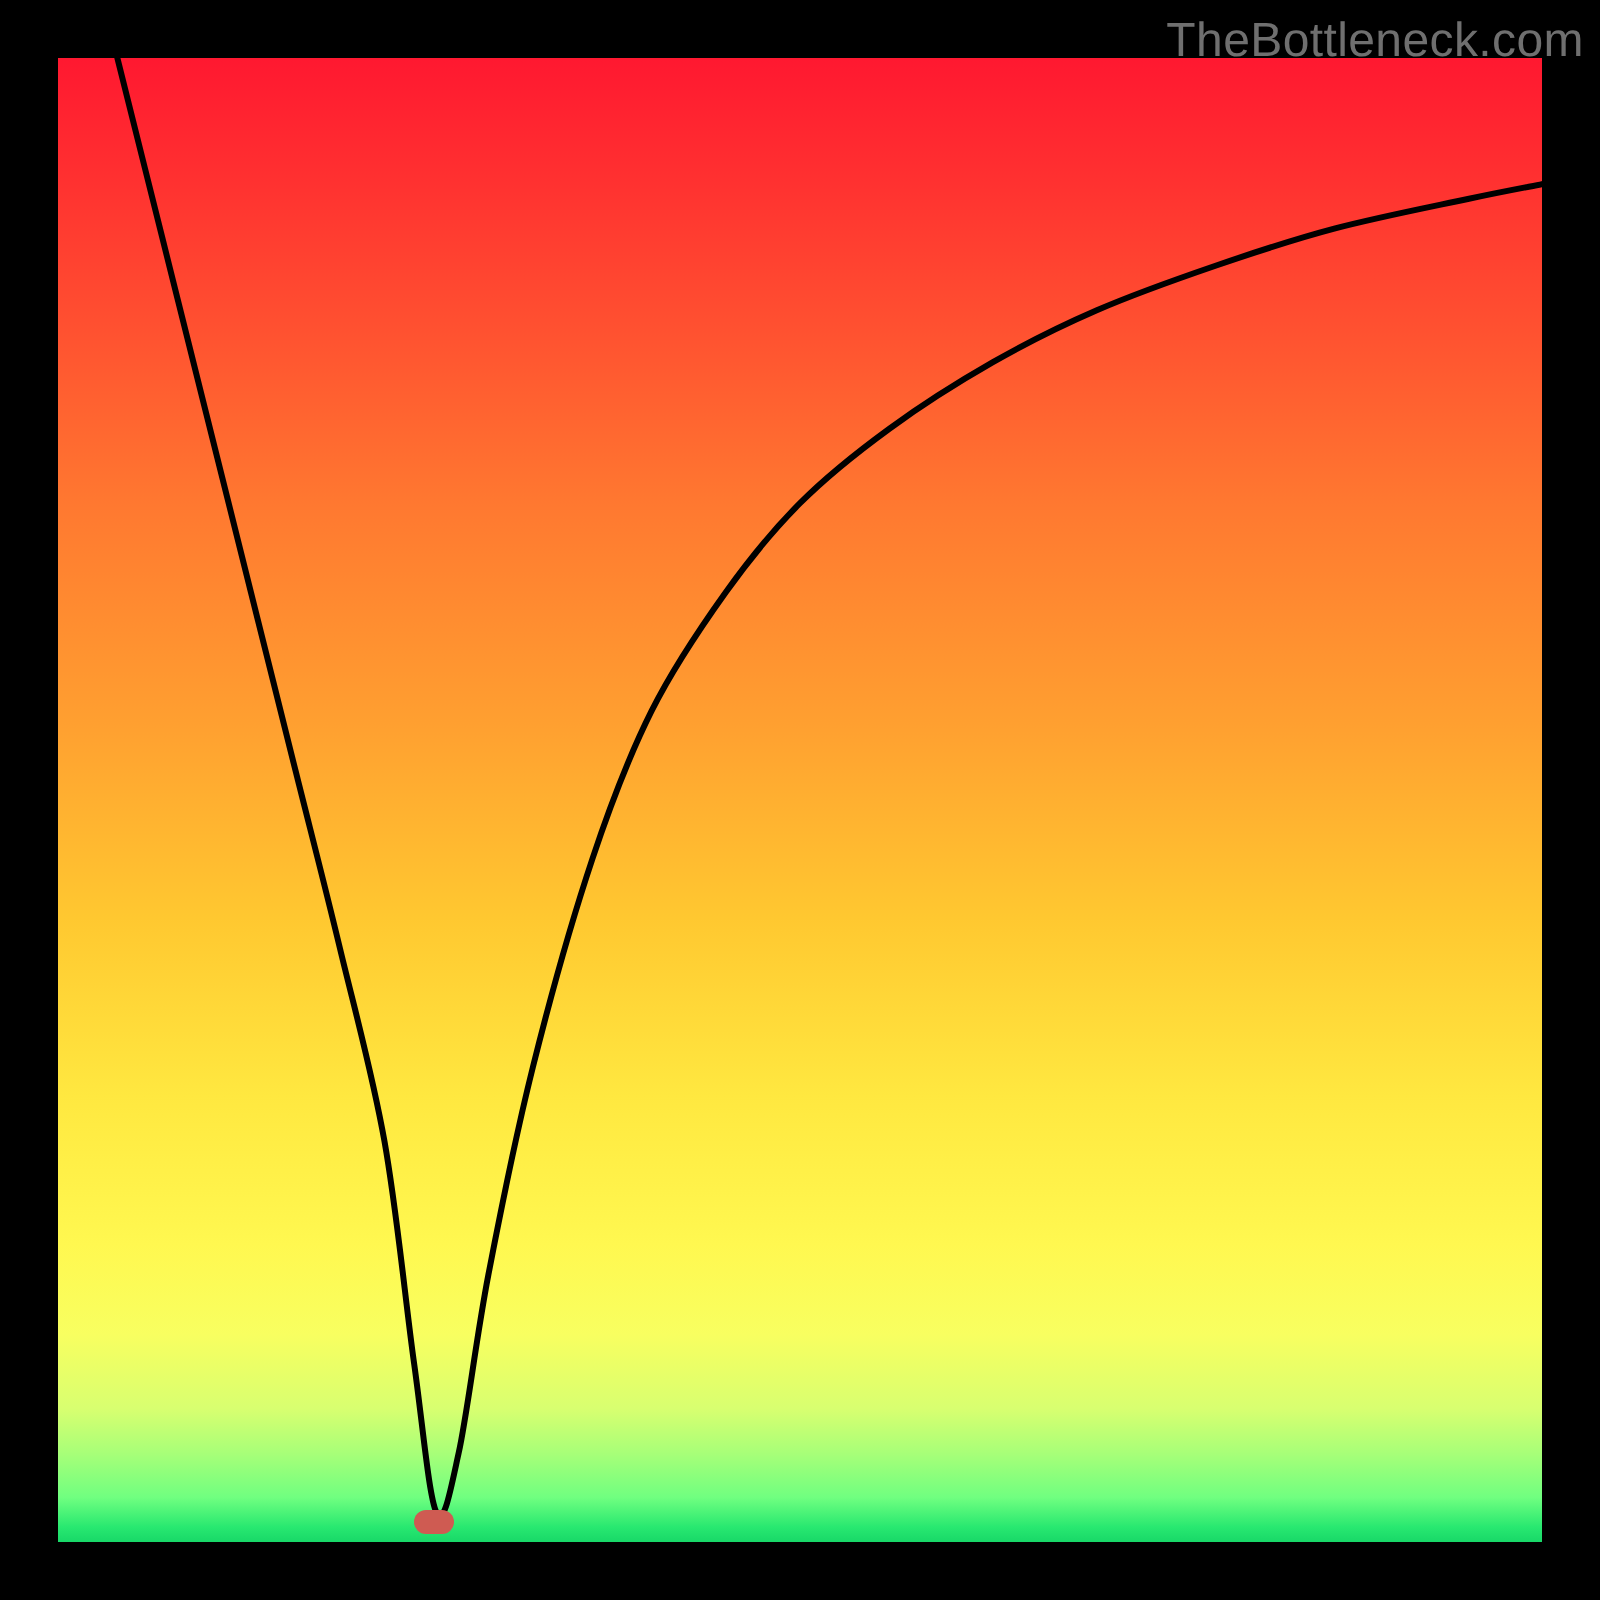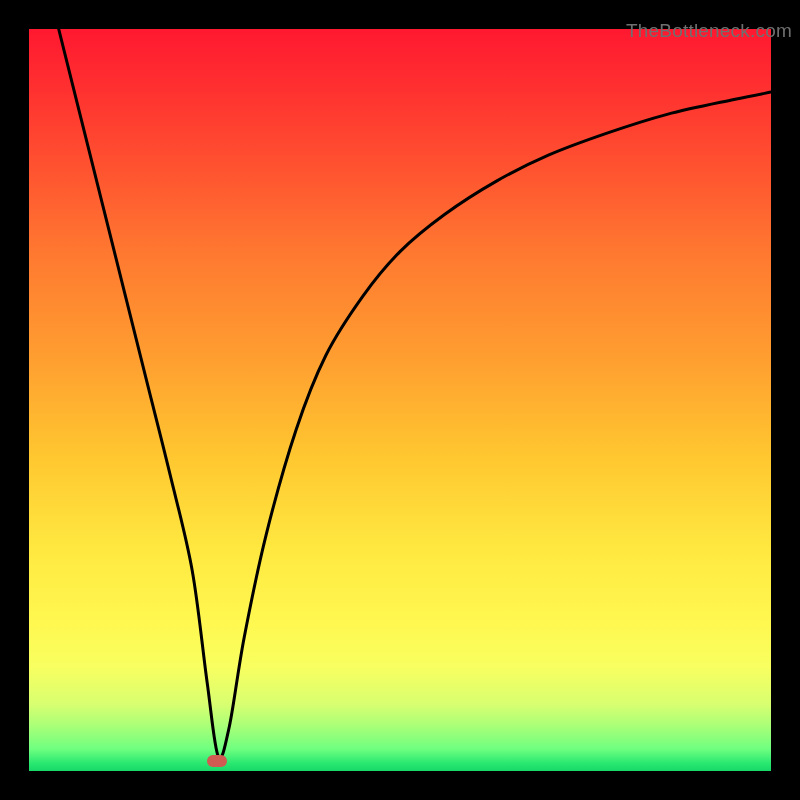--- a/index.html
+++ b/index.html
@@ -35,24 +35,24 @@
       #f8ff60 86%,
       #d8ff70 91%,
       #a8ff78 94%,
       #70ff80 97%,
       #28e870 99%,
       #18d868 100%
     );
   }
   .watermark {
     position: absolute;
-    top: 20px;
+    top: 7px;
     right: 8px;
     color: #6f6f6f;
-    font-size: 19px;
+    font-size: 24px;
     font-weight: 400;
     letter-spacing: 0.2px;
     user-select: none;
   }
   svg.curve {
     position: absolute;
     inset: 0;
     width: 742px;
     height: 742px;
   }

